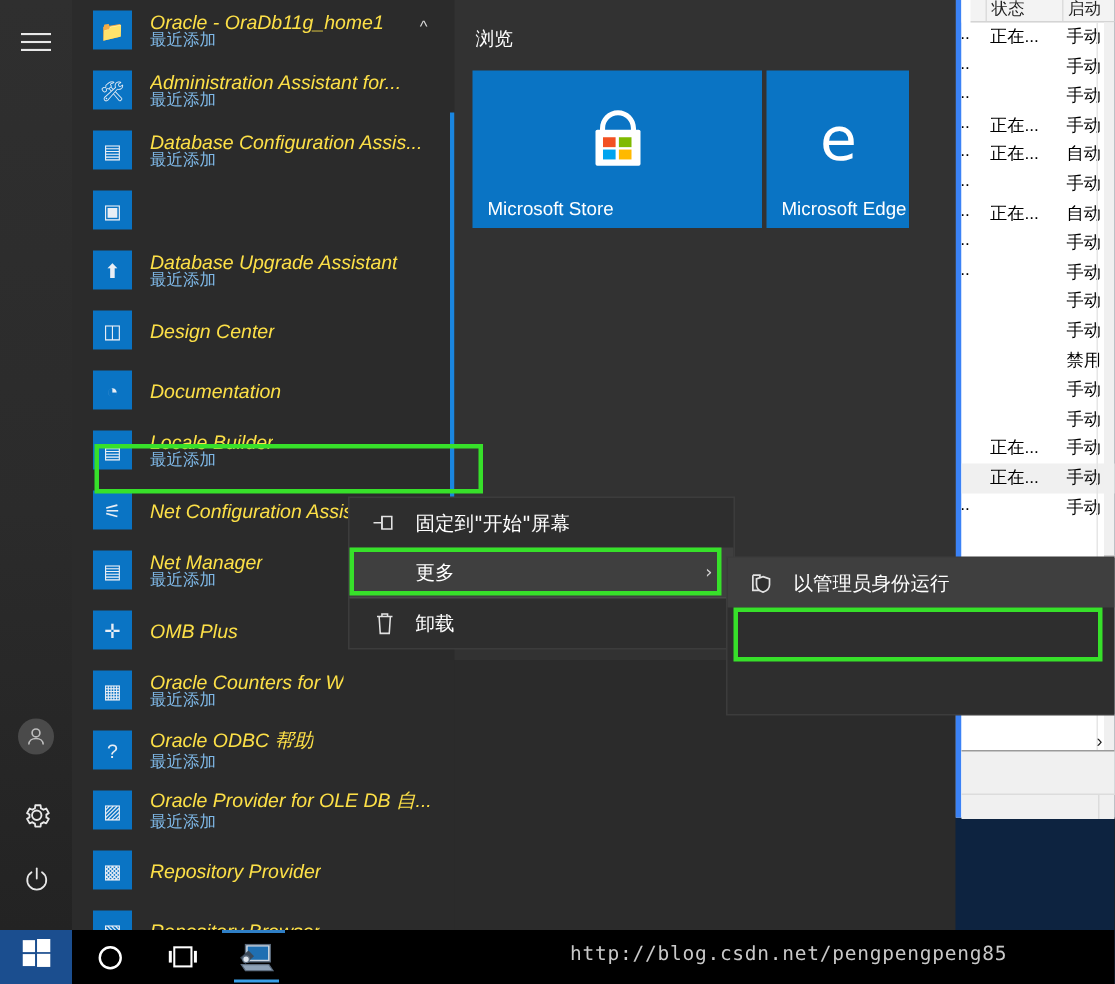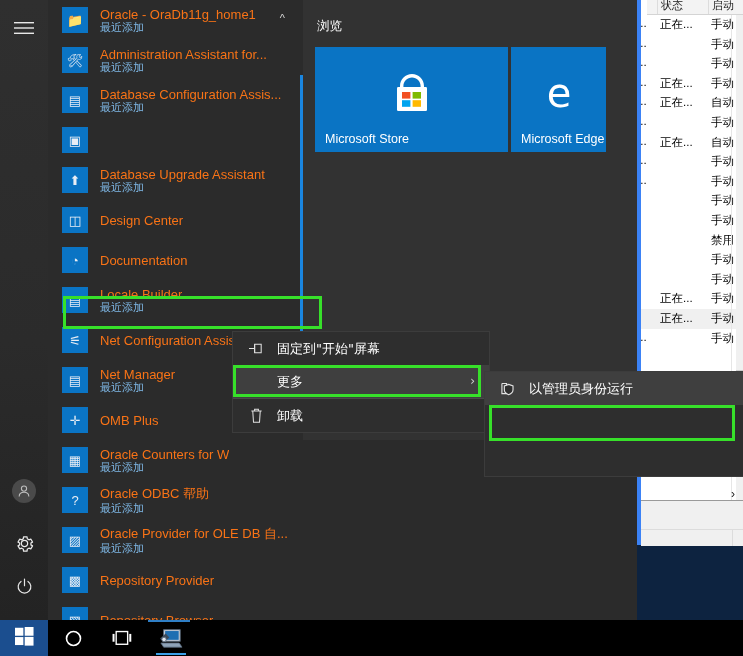--- a/index.html
+++ b/index.html
@@ -75,22 +75,22 @@
   }
   .app-row.header-row{height:40px;}
   .app-icon{
     width:26px;height:26px;margin-left:14px;margin-right:12px;
     background:#0a74c4;flex:none;position:relative;
     display:flex;align-items:center;justify-content:center;
     font-size:13px;line-height:1;
   }
   .app-text{display:flex;flex-direction:column;justify-content:center;min-width:0;}
   .app-name{
-    font-size:13px;color:#f97316;white-space:nowrap;
-    overflow:hidden;text-overflow:clip;
+    font-size:13px;color:#fde047;white-space:nowrap;
+    overflow:hidden;text-overflow:clip;font-style:italic;
   }
   .app-sub{font-size:11px;color:#7fb9e8;line-height:13px;margin-top:-1px;}
   .chev-up{position:absolute;right:18px;top:12px;color:#d8d8d8;font-size:11px;}
   
   #app-scroll{position:absolute;left:300px;top:0;width:3px;height:620px;background:transparent;}
   #app-scroll-thumb{position:absolute;left:0;top:75px;width:3px;height:310px;background:#1a86e0;}
 
   
   .hl{position:absolute;border:3px solid #37e02a;box-sizing:border-box;pointer-events:none;}
   #hl-net{left:63px;top:296px;width:259px;height:33px;}
@@ -549,13 +549,14 @@
     <svg width="24" height="22" viewBox="0 0 26 24">
       <rect x="5" y="3" width="18" height="12.5" fill="#cfd8e3" stroke="#5b6b7d" stroke-width="1"></rect>
       <rect x="6.6" y="4.4" width="14.8" height="9.6" fill="#1f6fb2"></rect>
       <path d="M2 17.5h20l3 4.5H5z" fill="#8fa3b8" stroke="#5b6b7d" stroke-width="0.9"></path>
       <path d="M1 12.6l6.2-5.4 4 4.2-6.2 5.6z" fill="#3c4a5a"></path>
       <circle cx="5.4" cy="13.6" r="2.4" fill="#dfe6ee" stroke="#5b6b7d" stroke-width="0.9"></circle>
     </svg>
     <span class="running-underline"></span>
   </div>
   <div id="tb-topline"></div>
+  <div id="watermark">http://blog.csdn.net/pengpengpeng85</div>
 </div>
 
 </body></html>

